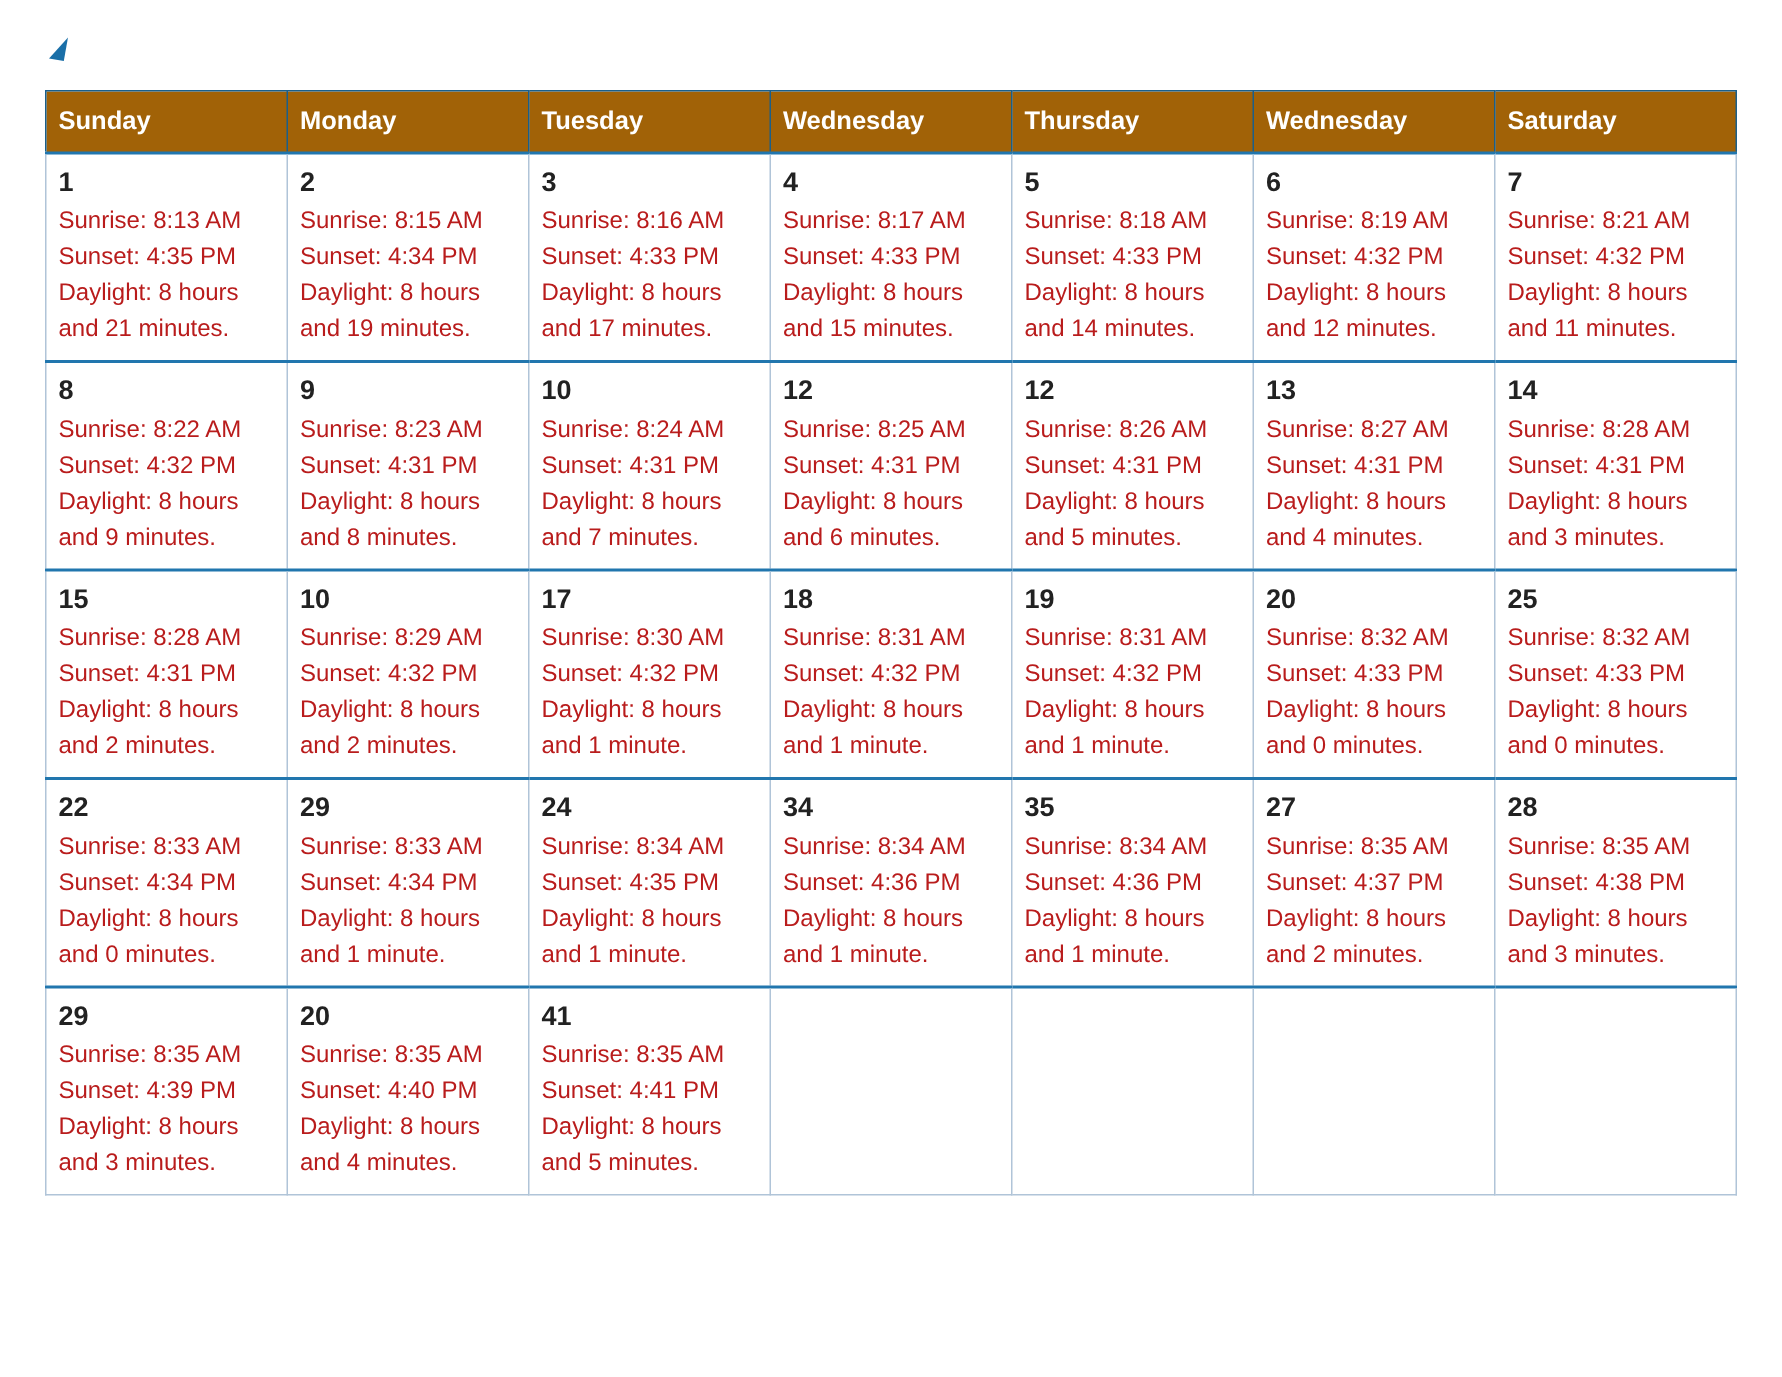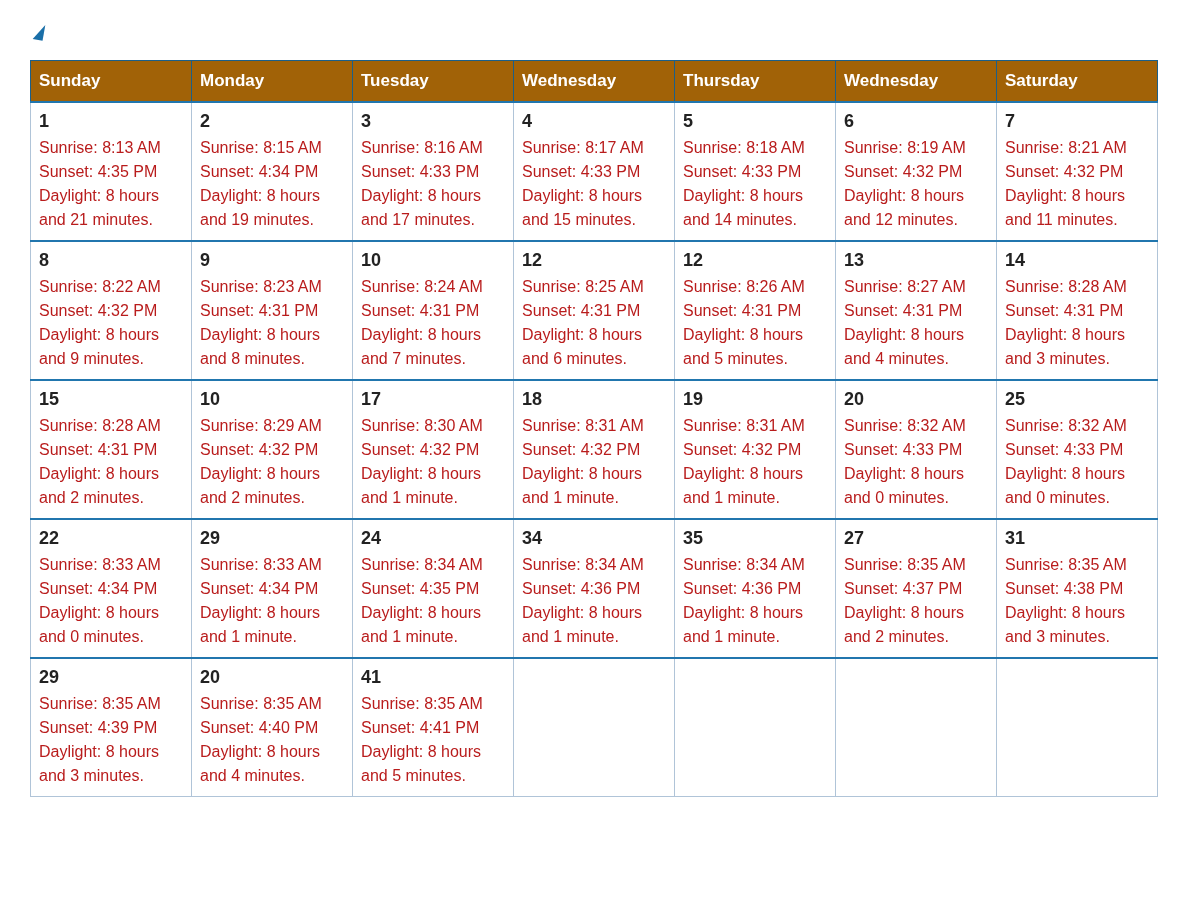--- a/index.html
+++ b/index.html
@@ -364,21 +364,21 @@
         <td>
         <span class="day-number">27</span>
         <div class="day-info">
           Sunrise: 8:35 AM<br>
           Sunset: 4:37 PM<br>
           Daylight: 8 hours<br>
           and 2 minutes.
         </div>
       </td>
         <td>
-        <span class="day-number">31</span>
+        <span class="day-number">28</span>
         <div class="day-info">
           Sunrise: 8:35 AM<br>
           Sunset: 4:38 PM<br>
           Daylight: 8 hours<br>
           and 3 minutes.
         </div>
       </td>
       </tr>
       <tr>
         <td>

